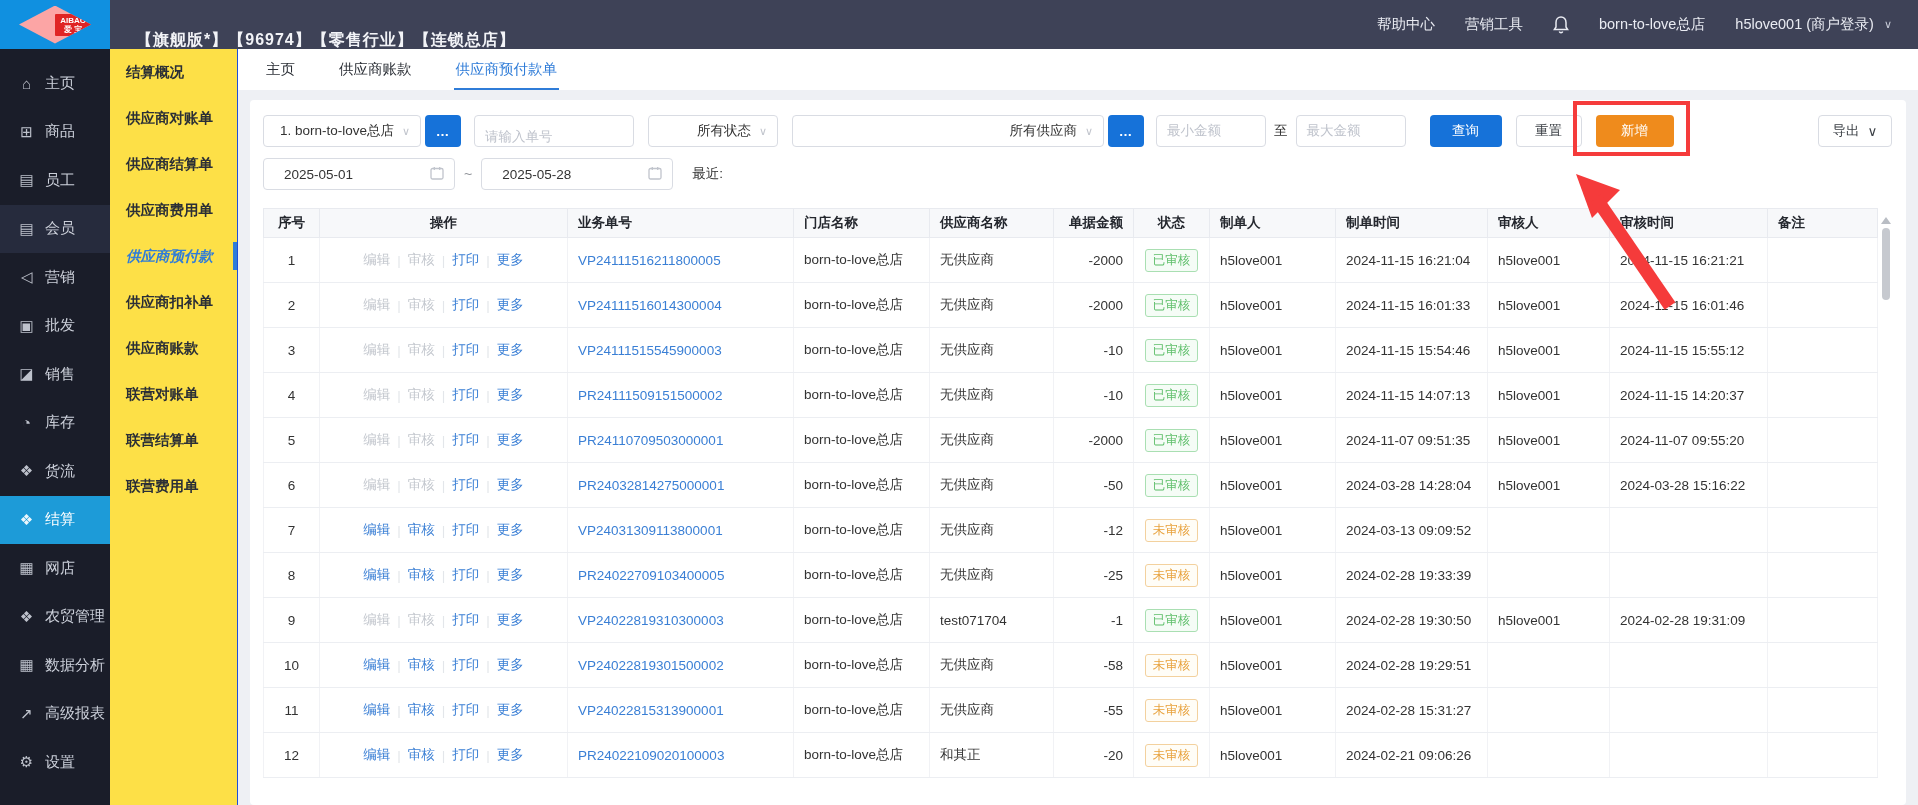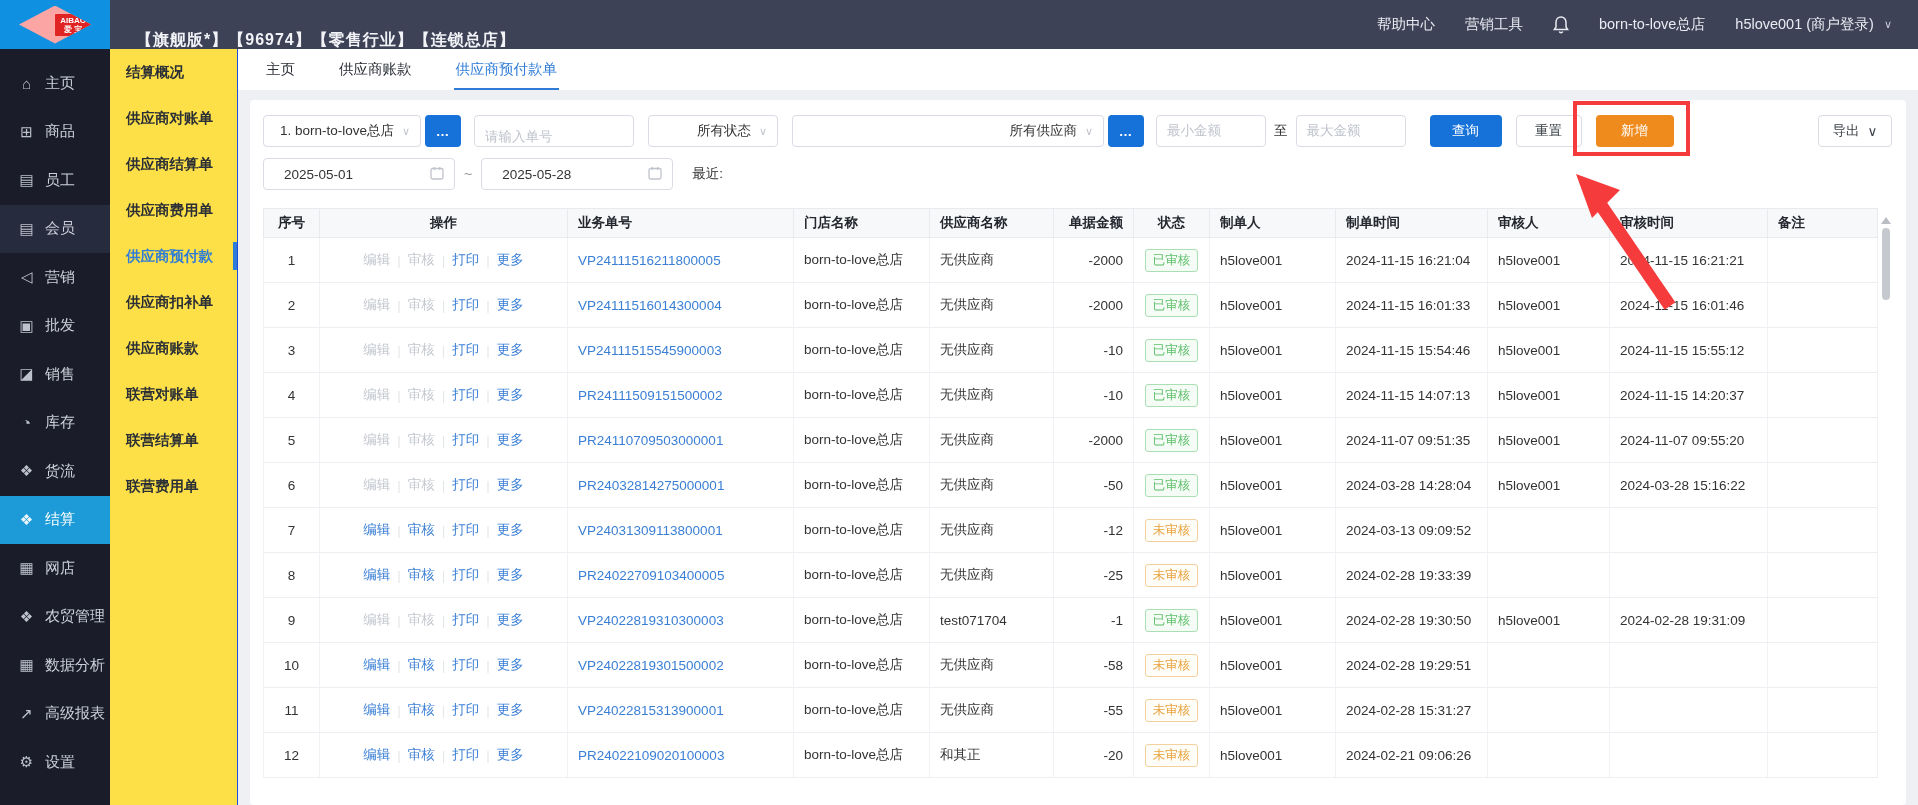--- a/index.html
+++ b/index.html
@@ -23,21 +23,21 @@
   .app-body { display:flex; height:756px; }
   
   .sidebar { width:110px; background:#1a1d29; flex:0 0 110px; padding-top:10px; }
   .side-item { height:48.5px; display:flex; align-items:center; padding-left:17px; gap:9px; color:#ccd0da; font-size:15px; cursor:pointer; }
   .side-item .s-icon { width:19px; text-align:center; font-size:15px; opacity:.92; }
   .side-item.hover { background:#262b3d; }
   .side-item.active { background:#1d9bd8; color:#fff; }
   
   .subbar { width:128px; background:#fde047; flex:0 0 128px; border-right:1px solid #1d4ed8; }
   .sub-item { height:46px; line-height:46px; padding-left:16px; font-size:14.5px; font-weight:bold; color:#2b2f36; cursor:pointer; position:relative; }
-  .sub-item.active { color:#2f7cd8; }
+  .sub-item.active { color:#2f7cd8;font-style:italic; }
   .sub-item.active .active-bar { position:absolute; right:0; top:9px; width:4px; height:28px; background:#2f7cd8; }
   
   .main { flex:1; display:flex; flex-direction:column; min-width:0; }
   .tabbar { height:41px; background:#fff; display:flex; align-items:stretch; padding-left:26px; gap:40px; }
   .tab { font-size:14.5px; color:#2b2f36; display:flex; align-items:center; cursor:pointer; position:relative; padding:0 2px; }
   .tab.active { color:#2f7cd8; }
   .tab.active::after { content:""; position:absolute; left:0; right:0; bottom:0; height:2px; background:#2f7cd8; }
   .panel { margin:10px 12px 0 12px; background:#fff; border-radius:4px; flex:1; padding:15px 14px 0 13px; position:relative; }
   
   .frow { display:flex; align-items:center; }

